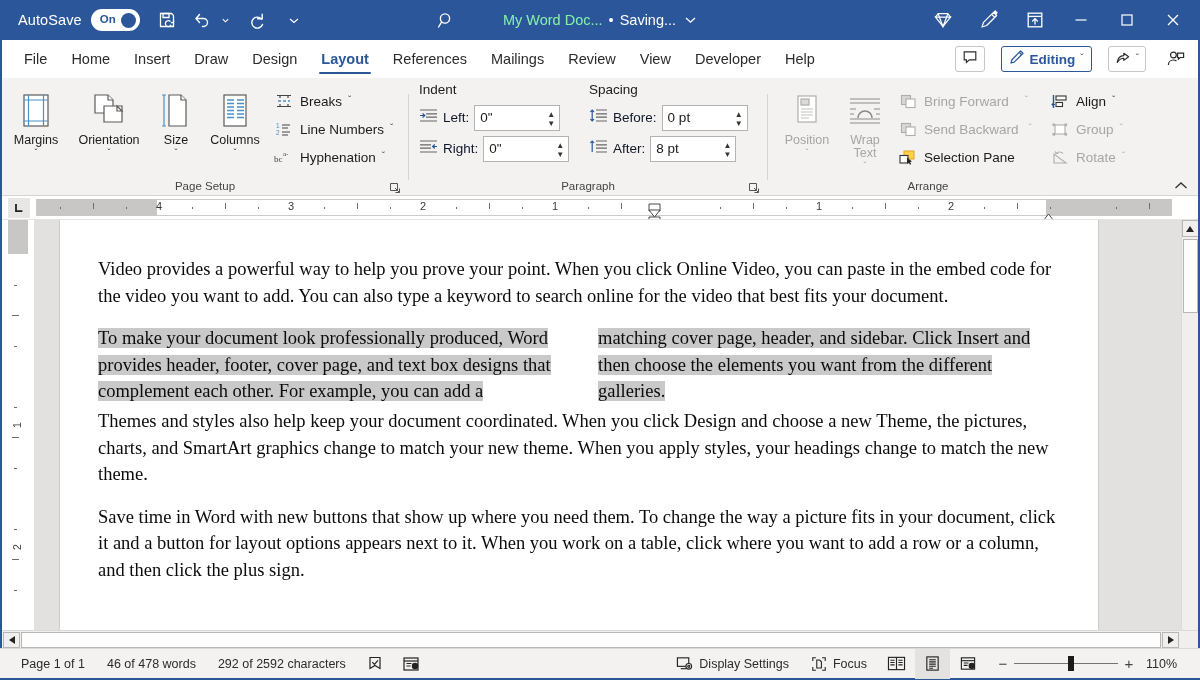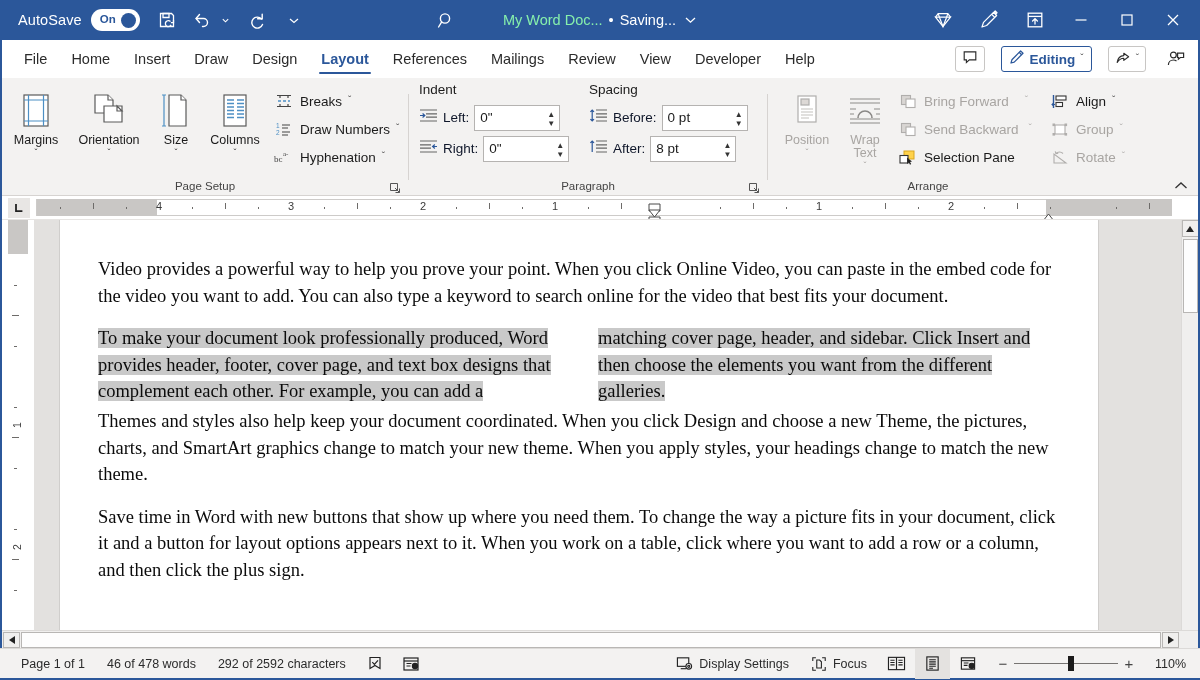--- a/index.html
+++ b/index.html
@@ -234,21 +234,21 @@
     padding-left: 10px; margin: 0 -2px; padding-right: 4px;
   }
   .sb-item { padding: 0 11px; height: 30px; display: flex; align-items: center; cursor: pointer; white-space: nowrap;}
   .sb-item.ico { padding: 0 9px; }
   .sb-item.active { background: #e4e2e0; }
   .sb-right { margin-left: auto; display: flex; align-items: center; }
   .zoomslider { display: flex; align-items: center; gap: 0; padding: 0 6px; }
   .zs-minus, .zs-plus { width: 22px; text-align: center; font-size: 15px; color: #444; cursor: pointer; }
   .zs-track { width: 104px; height: 1px; background: #767472; position: relative; }
   .zs-thumb { position: absolute; left: 54px; top: -7px; width: 6px; height: 15px; background: #1b1b1b; cursor: pointer;}
-  .zs-pct { width: 50px; text-align: right; padding-right: 10px; font-size: 12.5px; }
+  .zs-pct { width: 50px; padding-right: 10px; font-size: 12.5px; }
 </style>
 </head>
 <body>
 
 <div id="app">
 
   <div class="titlebar">
     <div class="tb-left">
       <span class="autosave-label">AutoSave</span>
       <div class="toggle">
@@ -462,21 +462,21 @@
             <span class="chev">ˇ</span>
           </div>
           <div class="smallrow">
             <span class="s-glyph">
               <svg width="18" height="16" viewBox="0 0 18 16" fill="none">
                 <text x="1" y="7" font-size="6.5" fill="#4d8fc4" font-family="Liberation Sans">1</text>
                 <text x="1" y="14" font-size="6.5" fill="#4d8fc4" font-family="Liberation Sans">2</text>
                 <path d="M7 4h8M7 7h6M7 11h8M7 14h6" stroke="#444" stroke-width="1.2"></path>
               </svg>
             </span>
-            <span class="s-txt">Draw Numbers</span>
+            <span class="s-txt">Line Numbers</span>
             <span class="chev">ˇ</span>
           </div>
           <div class="smallrow">
             <span class="s-glyph">
               <svg width="20" height="16" viewBox="0 0 20 16" fill="none">
                 <text x="0" y="13" font-size="9" fill="#444" font-family="Liberation Serif">bc</text>
                 <text x="9" y="7" font-size="7" fill="#444" font-family="Liberation Serif">a-</text>
               </svg>
             </span>
             <span class="s-txt">Hyphenation</span>

